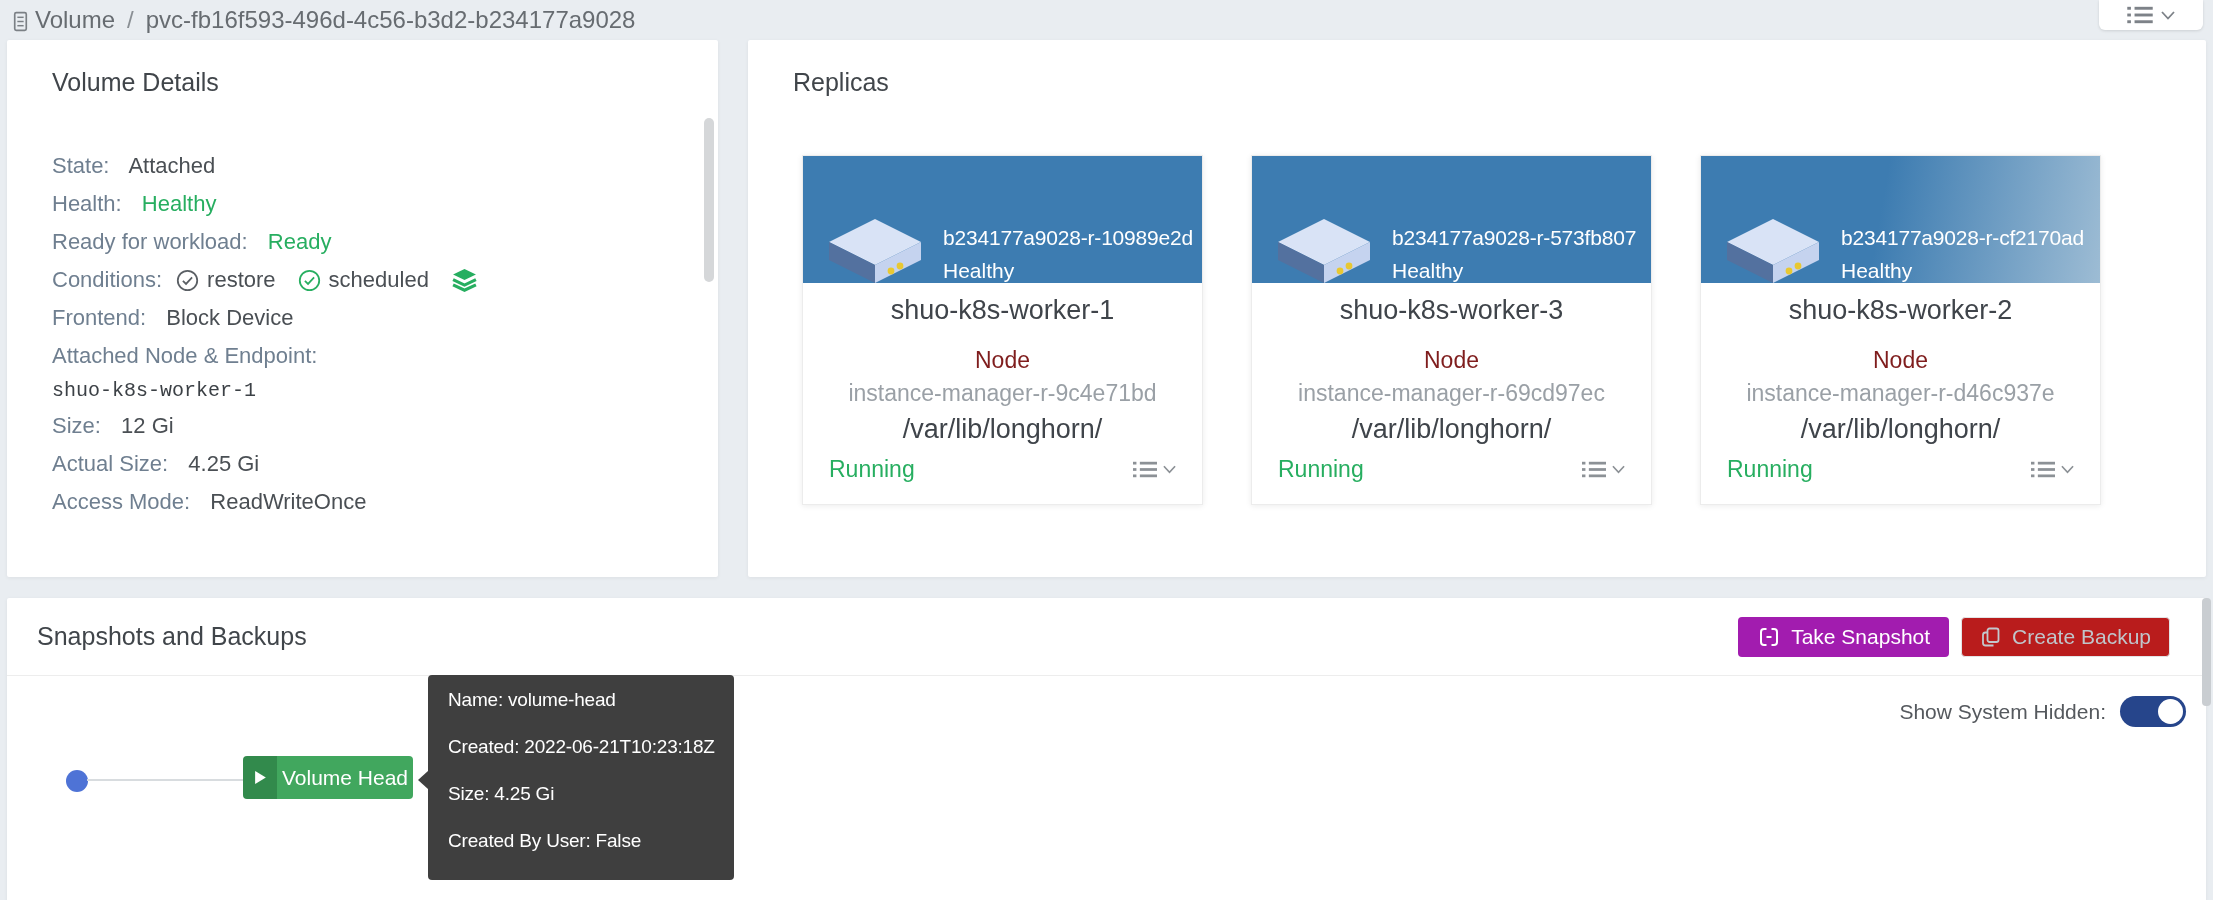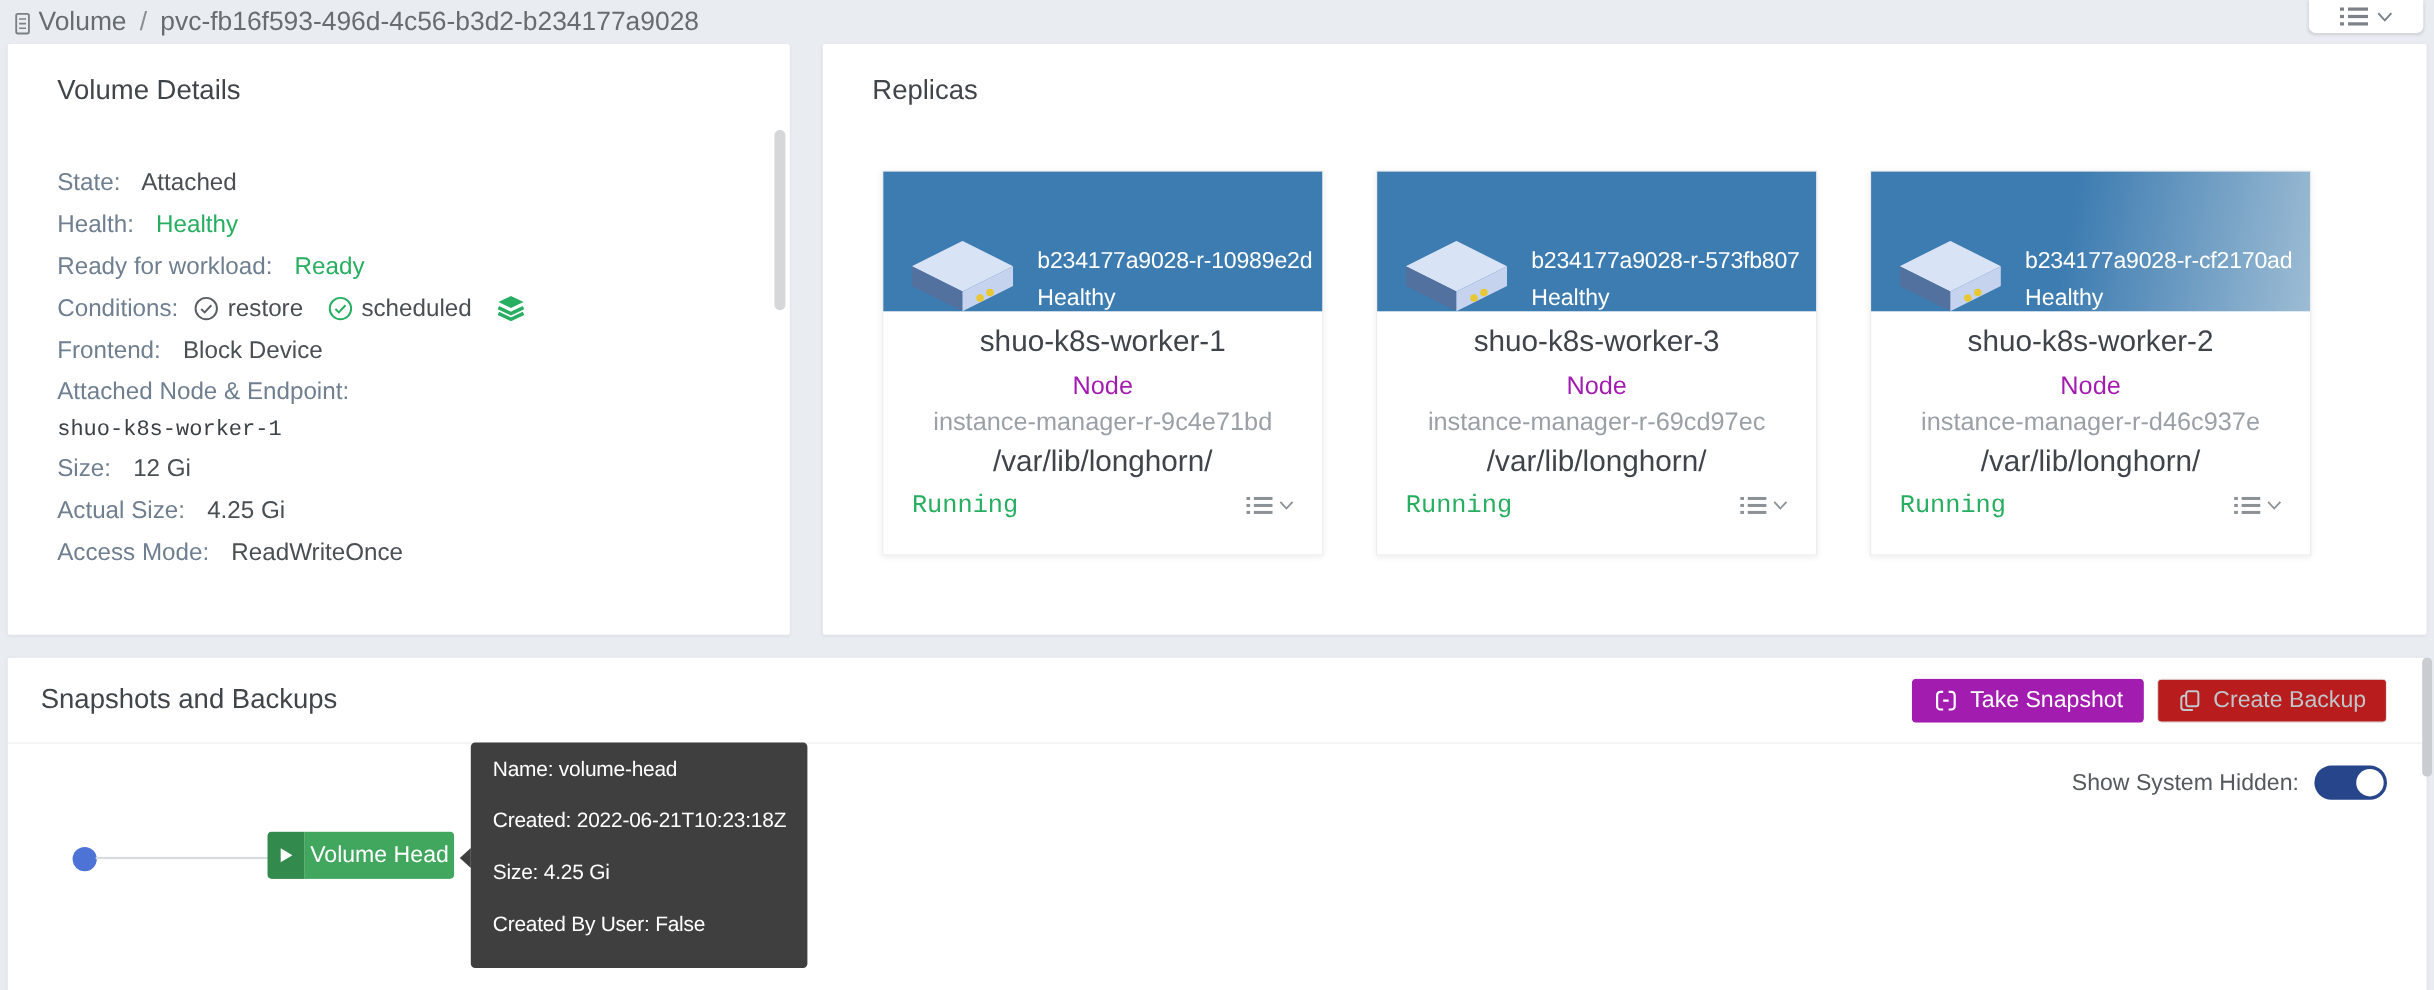--- a/index.html
+++ b/index.html
@@ -46,36 +46,36 @@
   
   .rep-cards { position:absolute; left:54px; top:115px; display:flex; gap:48px; }
   .rep-card { width:401px; height:350px; background:#fff; border:1px solid #ececec; box-shadow:0 1px 6px rgba(0,0,0,.08); }
   .rep-header { height:127px; background:#3d7cb1; display:flex; align-items:flex-end; padding-left:26px; }
   .rep-header.grad { background:linear-gradient(100deg, #3d7cb1 45%, #9dbcd4 100%); }
   .rep-head-text { margin-left:22px; color:#fff; }
   .rep-name { font-size:21px; letter-spacing:-0.2px; white-space:nowrap; }
   .rep-health { font-size:21px; margin-top:9px; }
   .rep-body { text-align:center; }
   .rep-node { margin-top:12px; font-size:27px; color:#3f444a; }
-  .rep-node-label { margin-top:11px; font-size:23px; color:#a21caf; }
+  .rep-node-label { margin-top:21px; font-size:23px; color:#7f1d1d; }
   .rep-im { margin-top:6px; font-size:23px; color:#9aa0a6; }
   .rep-path { margin-top:7px; font-size:27px; color:#3f444a; }
-  .rep-footer { margin-top:11px; padding:0 26px; display:flex; align-items:center; justify-content:space-between;font-family:Liberation Mono, monospace; }
+  .rep-footer { margin-top:11px; padding:0 26px; display:flex; align-items:center; justify-content:space-between; }
   .rep-status { font-size:23px; color:#27ae60; }
   .rep-menu { display:inline-flex; align-items:center; gap:6px; cursor:pointer; }
 
   
   .snap-header { height:78px; display:flex; align-items:center; justify-content:space-between; padding:0 36px 0 30px; border-bottom:1px solid #ededed; }
   .snap-title { font-size:25px; color:#40454a; }
   .snap-actions { display:flex; gap:12px; }
   .btn { height:40px; display:inline-flex; align-items:center; gap:10px; padding:0 18px; border-radius:4px; font-size:21px; cursor:pointer; border:1px solid transparent; }
   .btn-primary { background:#a21caf; color:#fff; }
   .btn-disabled { background:#b91c1c; color:#c0c5ca; border-color:#e2e4e6; cursor:not-allowed; }
 
-  .show-hidden { position:absolute; right:36px; top:98px; display:flex; align-items:center; gap:14px; font-size:21px; color:#55595e; }
+  .show-hidden { position:absolute; right:20px; top:98px; display:flex; align-items:center; gap:14px; font-size:21px; color:#55595e; }
   .toggle { position:relative; width:66px; height:31px; border-radius:16px; background:#26458b; display:inline-block; cursor:pointer; }
   .toggle .knob { position:absolute; right:3px; top:3px; width:25px; height:25px; border-radius:50%; background:#fff; }
 
   .snap-dot { position:absolute; left:59px; top:172px; width:22px; height:22px; border-radius:50%; background:#4e73d6; cursor:pointer; }
   .snap-line { position:absolute; left:80px; top:181px; width:157px; height:2px; background:#d8dcdf; }
   .vh-btn { position:absolute; left:236px; top:158px; width:170px; height:43px; display:flex; border-radius:4px; overflow:hidden; cursor:pointer; }
   .vh-icon { width:34px; background:#328a4c; display:flex; align-items:center; justify-content:center; }
   .vh-label { flex:1; background:#41a75e; color:#fff; font-size:21px; display:flex; align-items:center; justify-content:center; white-space:nowrap; }
 
   .snap-tooltip { position:absolute; left:421px; top:77px; width:306px; height:205px; background:#3f3f3f; border-radius:4px; padding:1px 0 0 20px; color:#fff; z-index:5; }

